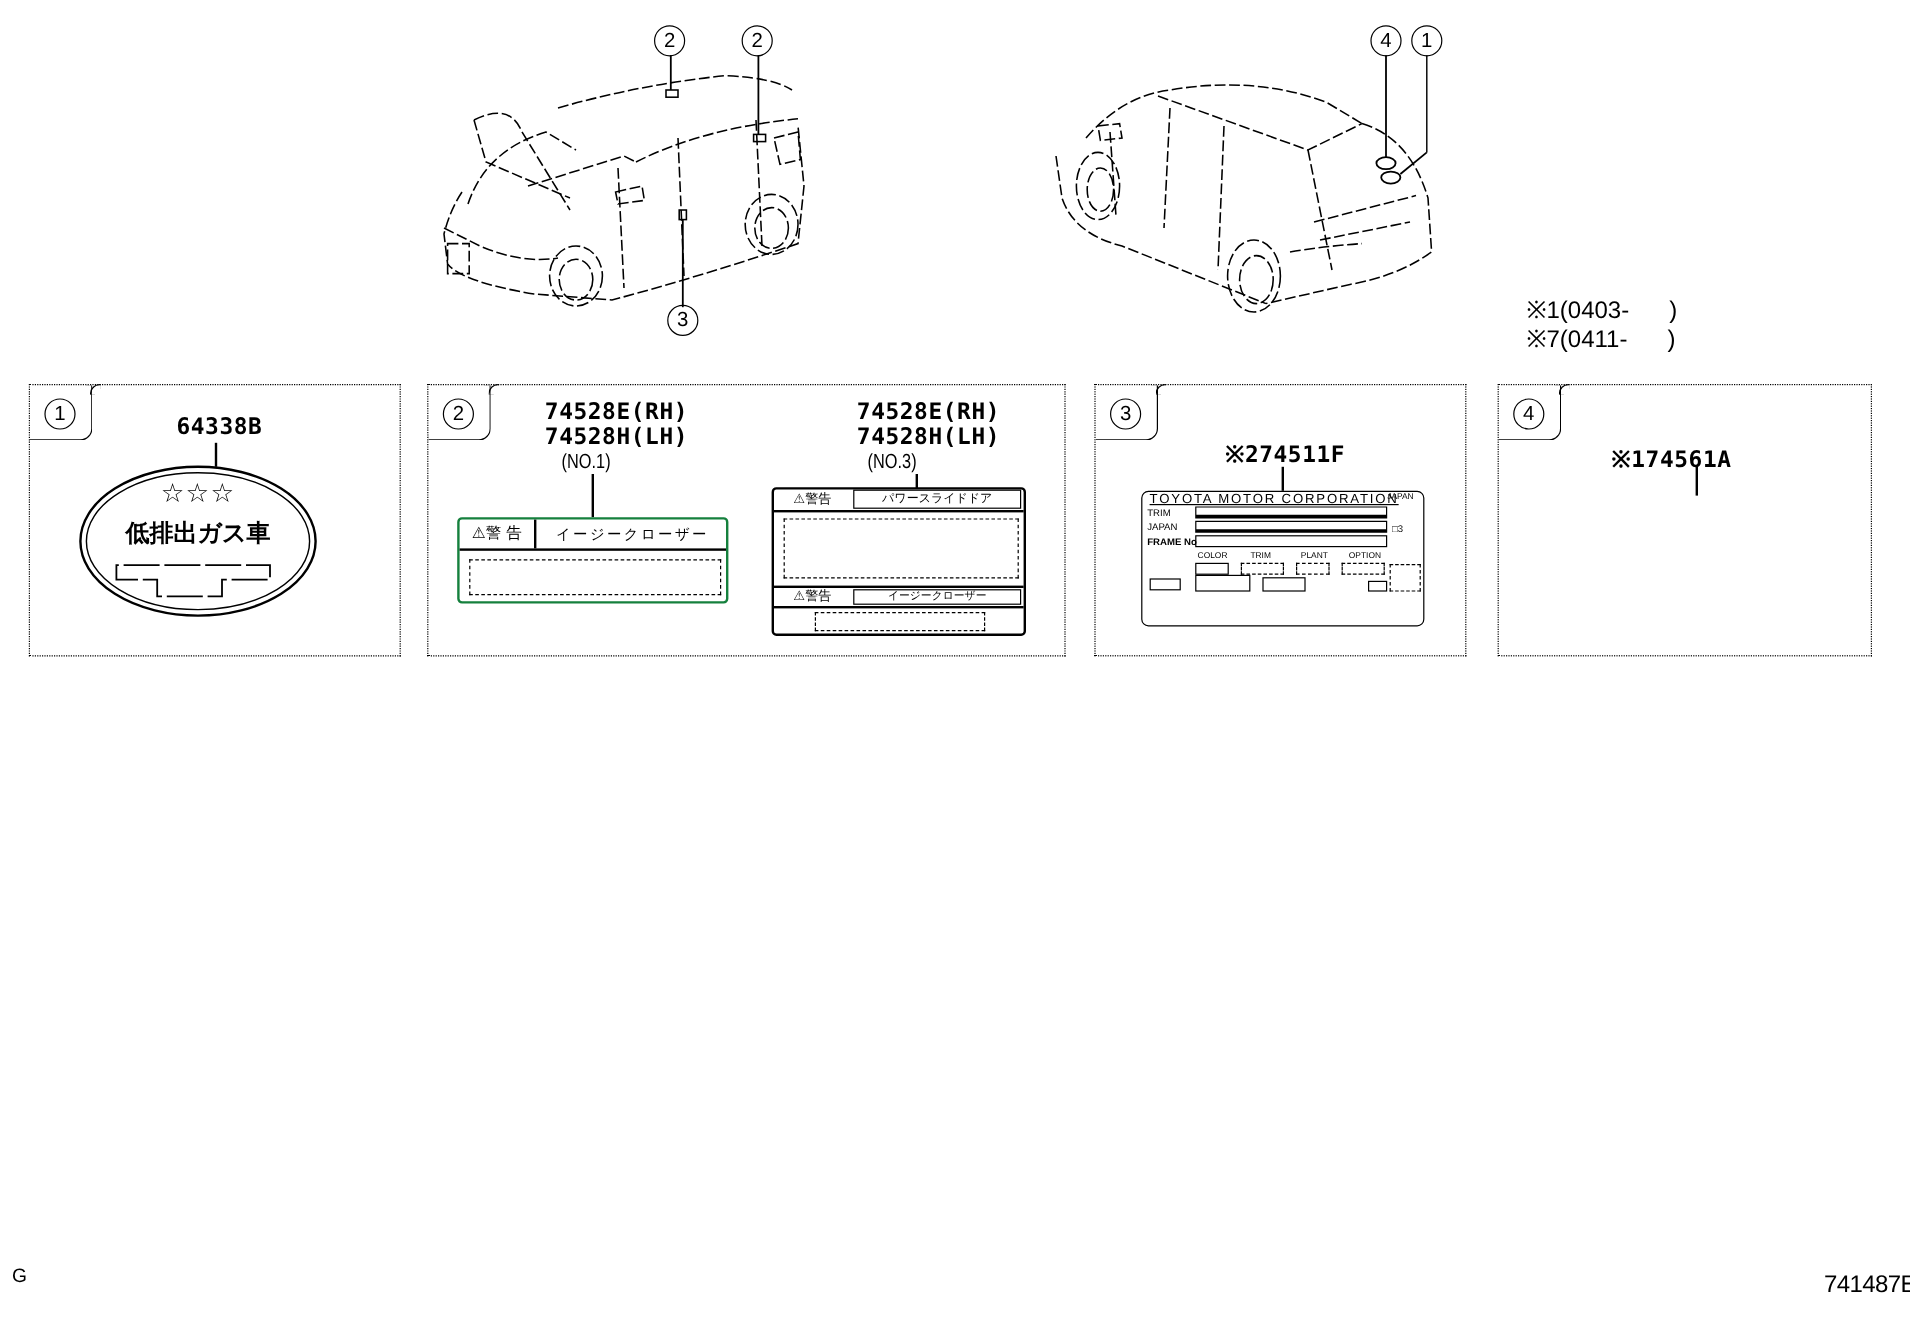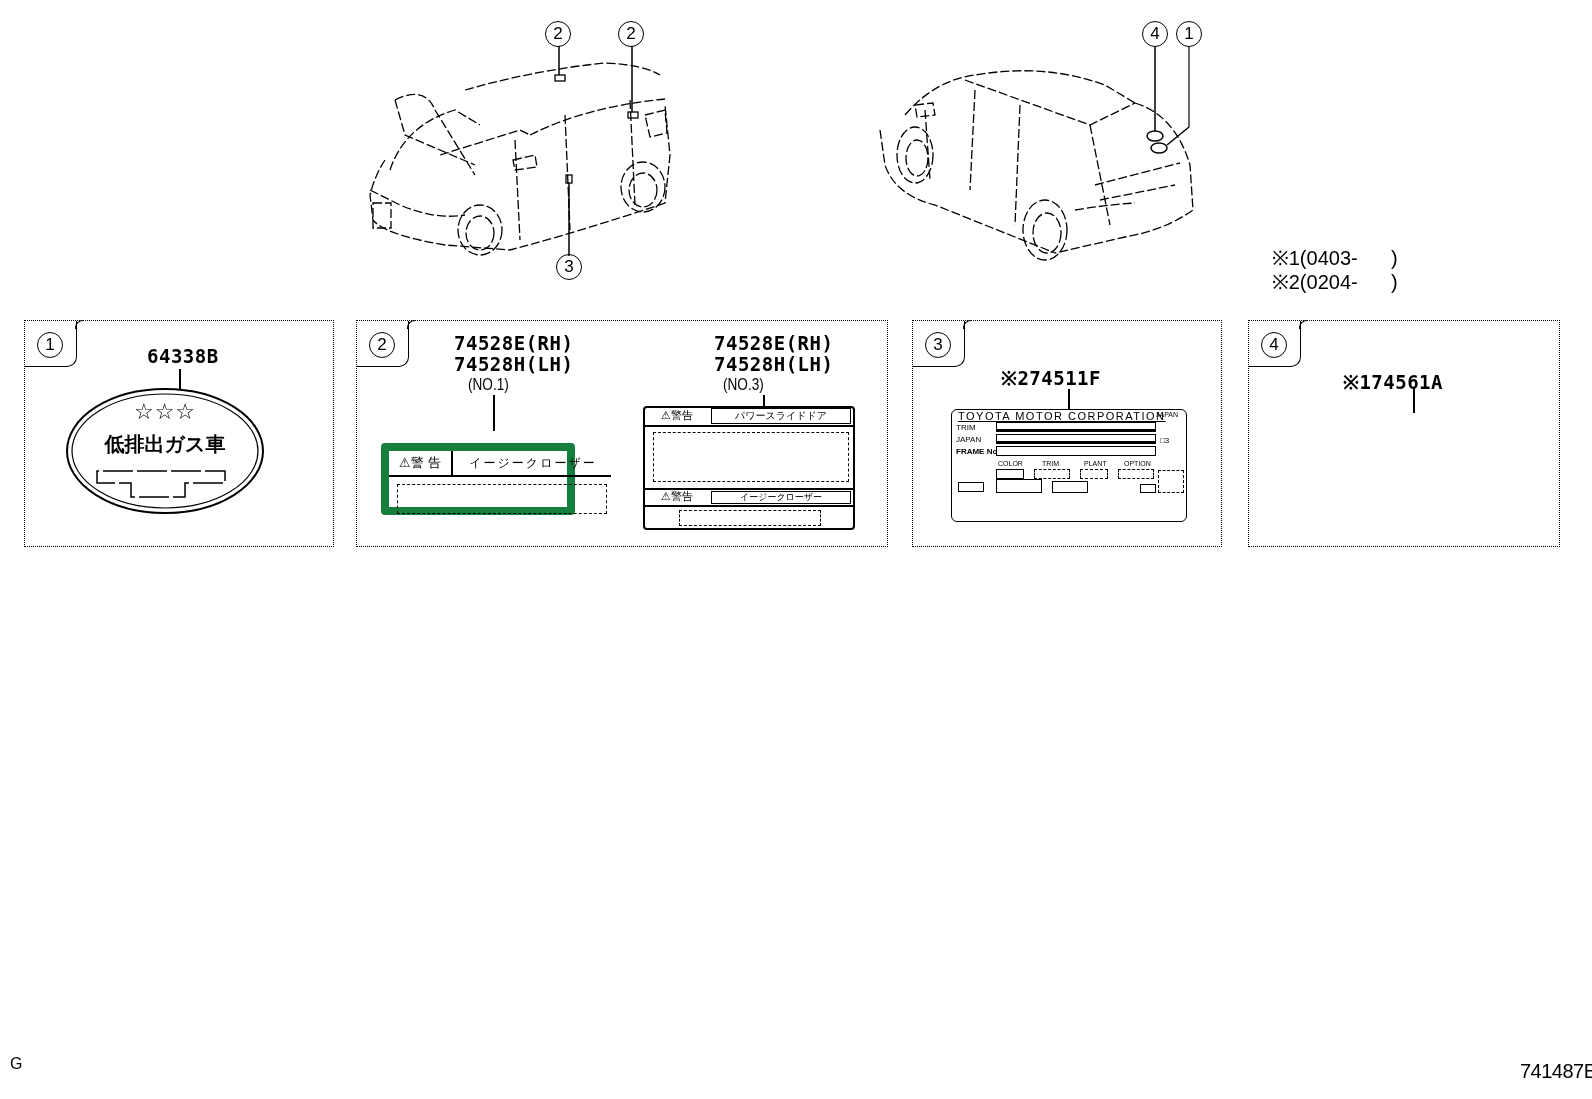--- a/index.html
+++ b/index.html
@@ -92,21 +92,21 @@
     <ellipse cx="284" cy="133" rx="8" ry="5" fill="none" stroke="#000" stroke-width="1.5"></ellipse>
     <line x1="280" y1="31" x2="280" y2="116" stroke="#000" stroke-width="1.5"></line>
     <line x1="292" y1="130" x2="314" y2="112" stroke="#000" stroke-width="1.5"></line>
     <line x1="314" y1="112" x2="314" y2="31" stroke="#000" stroke-width="1.2" stroke-dasharray="0"></line>
   </svg>
   <div class="circ" style="left:267px;top:6px;">4</div>
   <div class="circ" style="left:301px;top:6px;">1</div>
 </div>
 
 <div class="note" style="left:1272px;top:244px;">※1(0403-      )</div>
-<div class="note" style="left:1272px;top:268px;">※2(0204-      )</div>
+<div class="note" style="left:1272px;top:268px;">※7(0411-      )</div>
 
 <div class="panel" style="left:24px;top:320px;width:310px;height:227px;">
   <div class="tab"></div>
   <div class="circ" style="left:12px;top:11px;">1</div>
   <div class="pn" style="left:122px;top:24px;">64338B</div>
   <div class="vline" style="left:154px;top:48px;height:20px;"></div>
   <div class="abs" style="left:40px;top:66px;width:200px;height:128px;">
     <svg width="200" height="128" viewBox="0 0 200 128">
       <ellipse cx="100" cy="64" rx="98" ry="62" fill="none" stroke="#000" stroke-width="2"></ellipse>
       <ellipse cx="100" cy="64" rx="93" ry="57" fill="none" stroke="#000" stroke-width="1.2"></ellipse>
@@ -118,21 +118,21 @@
 </div>
 
 <div class="panel" style="left:356px;top:320px;width:532px;height:227px;">
   <div class="tab"></div>
   <div class="circ" style="left:12px;top:11px;">2</div>
 
   <div class="pn" style="left:97px;top:11px;">74528E(RH)</div>
   <div class="pn" style="left:97px;top:32px;">74528H(LH)</div>
   <div class="sub" style="left:111px;top:54px;">(NO.1)</div>
   <div class="vline" style="left:136px;top:74px;height:36px;"></div>
-  <div class="abs" style="left:24px;top:110px;width:194px;height:72px;border:8px solid #15803d;border-radius:4px;box-sizing:border-box;margin-top:12px;">
+  <div class="abs" style="left:24px;top:110px;width:226px;height:72px;border:2px solid #15803d;border-radius:4px;box-sizing:border-box;">
     <div class="abs" style="left:0;top:0;width:64px;height:24px;border-right:2px solid #000;box-sizing:border-box;font-size:13px;line-height:24px;text-align:center;">
       <span>⚠</span><span>警 告</span>
     </div>
     <div class="abs" style="left:66px;top:0;width:156px;height:24px;font-size:12px;line-height:24px;text-align:center;letter-spacing:2px;">イージークローザー</div>
     <div class="abs" style="left:0;top:24px;width:222px;height:2px;background:#000;"></div>
     <div class="abs dash" style="left:8px;top:33px;width:208px;height:28px;border-width:1.5px;border-color:#000;"></div>
   </div>
 
   <div class="pn" style="left:357px;top:11px;">74528E(RH)</div>
   <div class="pn" style="left:357px;top:32px;">74528H(LH)</div>
@@ -151,21 +151,21 @@
     </div>
     <div class="abs" style="left:66px;top:83px;width:140px;height:13px;border:1.2px solid #000;box-sizing:border-box;font-size:9px;line-height:11px;text-align:center;">イージークローザー</div>
     <div class="abs" style="left:0;top:97px;width:208px;height:2px;background:#000;"></div>
     <div class="abs dash" style="left:34px;top:102px;width:140px;height:14px;border-width:1.5px;border-color:#000;"></div>
   </div>
 </div>
 
 <div class="panel" style="left:912px;top:320px;width:310px;height:227px;">
   <div class="tab"></div>
   <div class="circ" style="left:12px;top:11px;">3</div>
-  <div class="pn" style="left:88px;top:44px;">※274511F</div>
+  <div class="pn" style="left:108px;top:44px;">※274511F</div>
   <div class="vline" style="left:155px;top:68px;height:20px;"></div>
   <div class="abs" style="left:38px;top:88px;width:236px;height:113px;border:1.5px solid #000;border-radius:6px;box-sizing:border-box;">
     <div class="abs lbl-small" style="left:6px;top:0;font-size:11px;letter-spacing:1.5px;text-decoration:underline;">TOYOTA MOTOR CORPORATION</div>
     <div class="abs lbl-small" style="left:204px;top:1px;font-size:7px;">JAPAN</div>
     <div class="abs lbl-small" style="left:4px;top:13px;font-size:8px;">TRIM</div>
     <div class="abs lbl-small" style="left:4px;top:25px;font-size:8px;">JAPAN</div>
     <div class="abs lbl-small" style="left:4px;top:37px;font-size:8px;font-weight:bold;">FRAME No</div>
     <div class="abs" style="left:44px;top:12px;width:160px;height:10px;border:1.5px solid #000;border-bottom-width:3px;box-sizing:border-box;"></div>
     <div class="abs" style="left:44px;top:24px;width:160px;height:10px;border:1.5px solid #000;border-bottom-width:3px;box-sizing:border-box;"></div>
     <div class="abs" style="left:44px;top:36px;width:160px;height:10px;border:1.5px solid #000;box-sizing:border-box;"></div>

